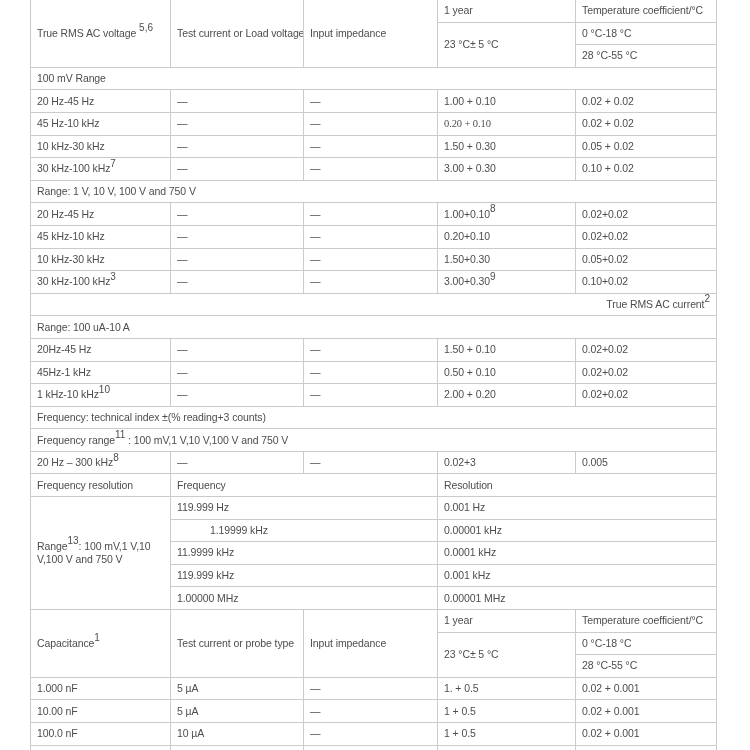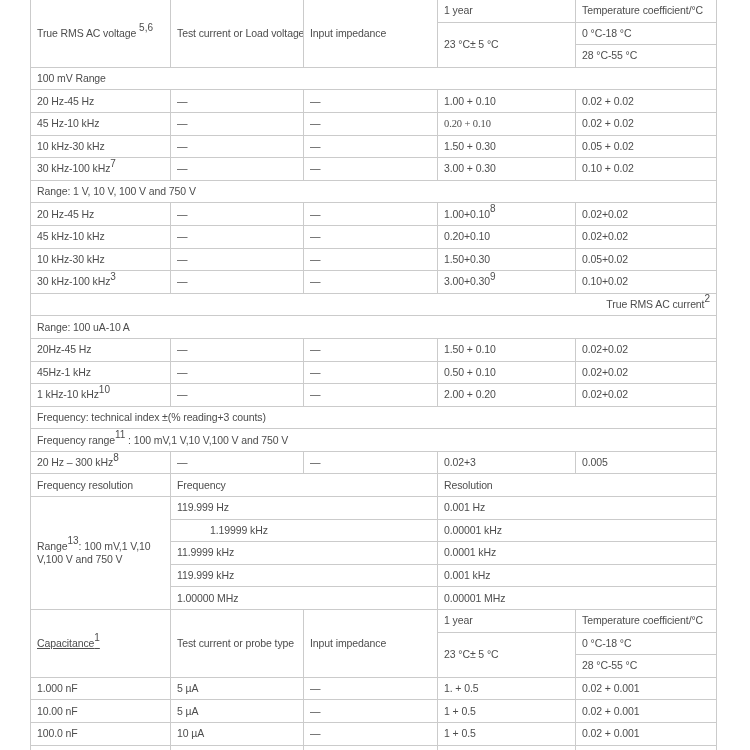--- a/index.html
+++ b/index.html
@@ -196,21 +196,21 @@
         </tr>
         <tr class="data">
           <td colspan="2" style="border-color: rgb(203, 203, 203); color: rgb(77, 77, 77);"><span>119.999 kHz</span></td>
           <td colspan="2" style="border-color: rgb(203, 203, 203); color: rgb(77, 77, 77);"><span>0.001 kHz</span></td>
         </tr>
         <tr class="data">
           <td colspan="2" style="border-color: rgb(203, 203, 203); color: rgb(77, 77, 77);"><span>1.00000 MHz</span></td>
           <td colspan="2" style="border-color: rgb(203, 203, 203); color: rgb(77, 77, 77);"><span>0.00001 MHz</span></td>
         </tr>
         <tr class="header">
-          <td rowspan="3" style="border-color: rgb(203, 203, 203); color: rgb(77, 77, 77); text-decoration: underline;"><span>Capacitance</span><sup class="fn">1</sup></td>
+          <td rowspan="3" style="border-color: rgb(203, 203, 203); color: rgb(77, 77, 77);"><span>Capacitance</span><sup class="fn">1</sup></td>
           <td rowspan="3" style="border-color: rgb(203, 203, 203); color: rgb(77, 77, 77);"><span>Test current or probe type</span></td>
           <td rowspan="3" style="border-color: rgb(203, 203, 203); color: rgb(77, 77, 77);"><span>Input impedance</span></td>
           <td style="border-color: rgb(203, 203, 203); color: rgb(77, 77, 77);"><span>1 year</span></td>
           <td style="border-color: rgb(203, 203, 203); color: rgb(77, 77, 77);"><span>Temperature coefficient/°C</span></td>
         </tr>
         <tr class="header">
           <td rowspan="2" style="border-color: rgb(203, 203, 203); color: rgb(77, 77, 77);"><span>23 °C± 5 °C</span></td>
           <td style="border-color: rgb(203, 203, 203); color: rgb(77, 77, 77);"><span>0 °C-18 °C</span></td>
         </tr>
         <tr class="header">

